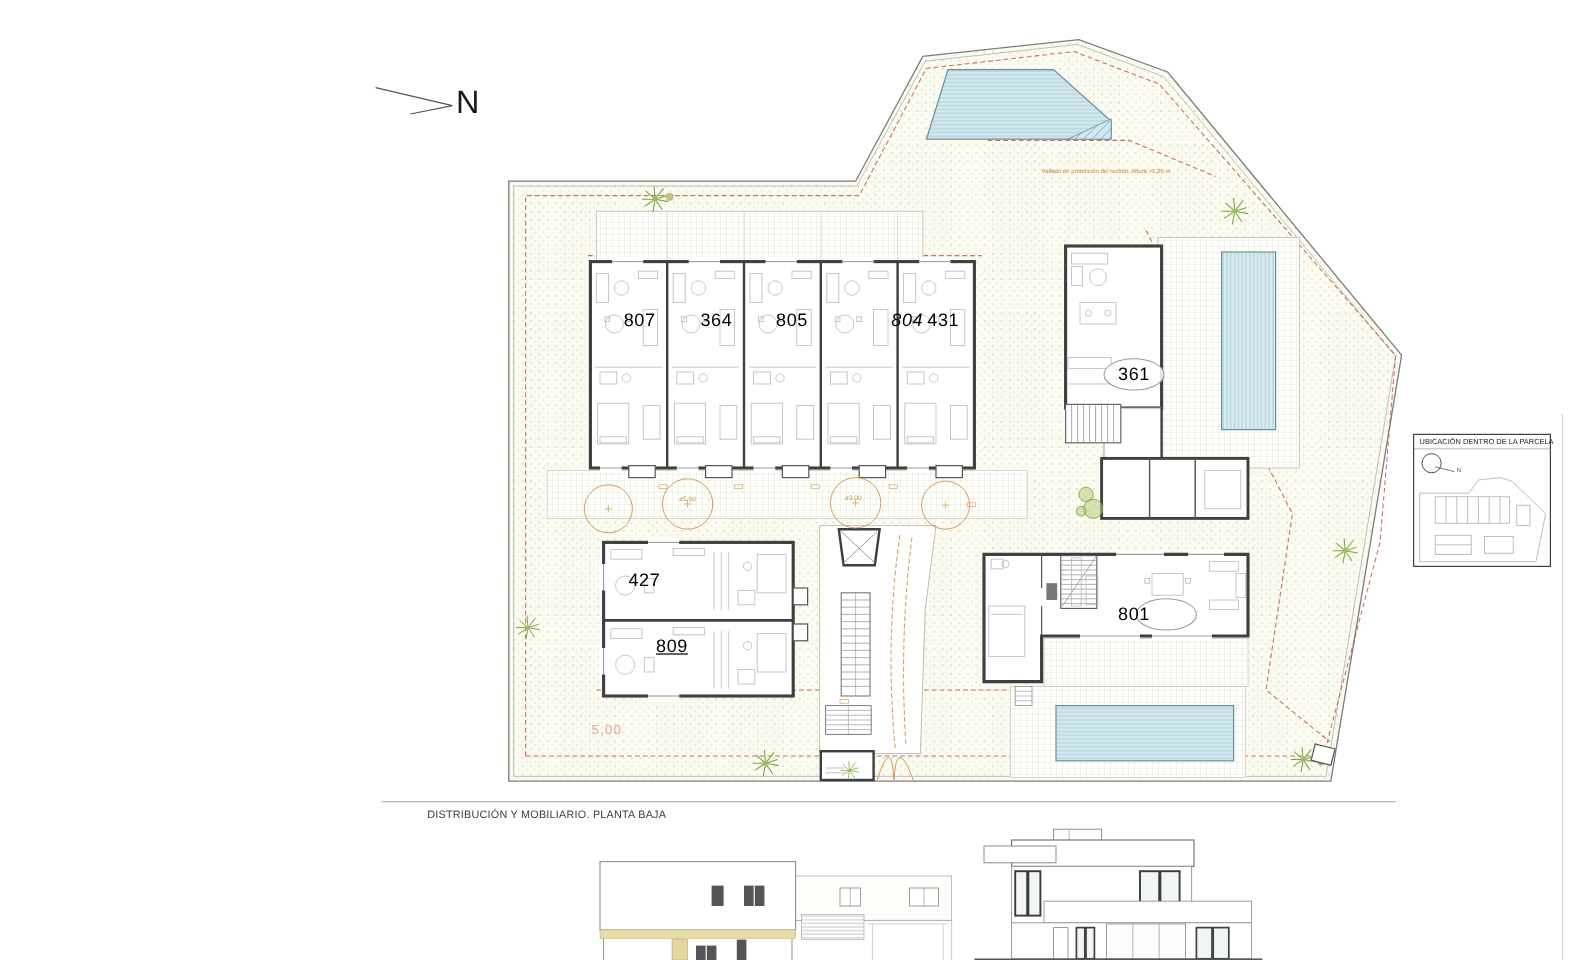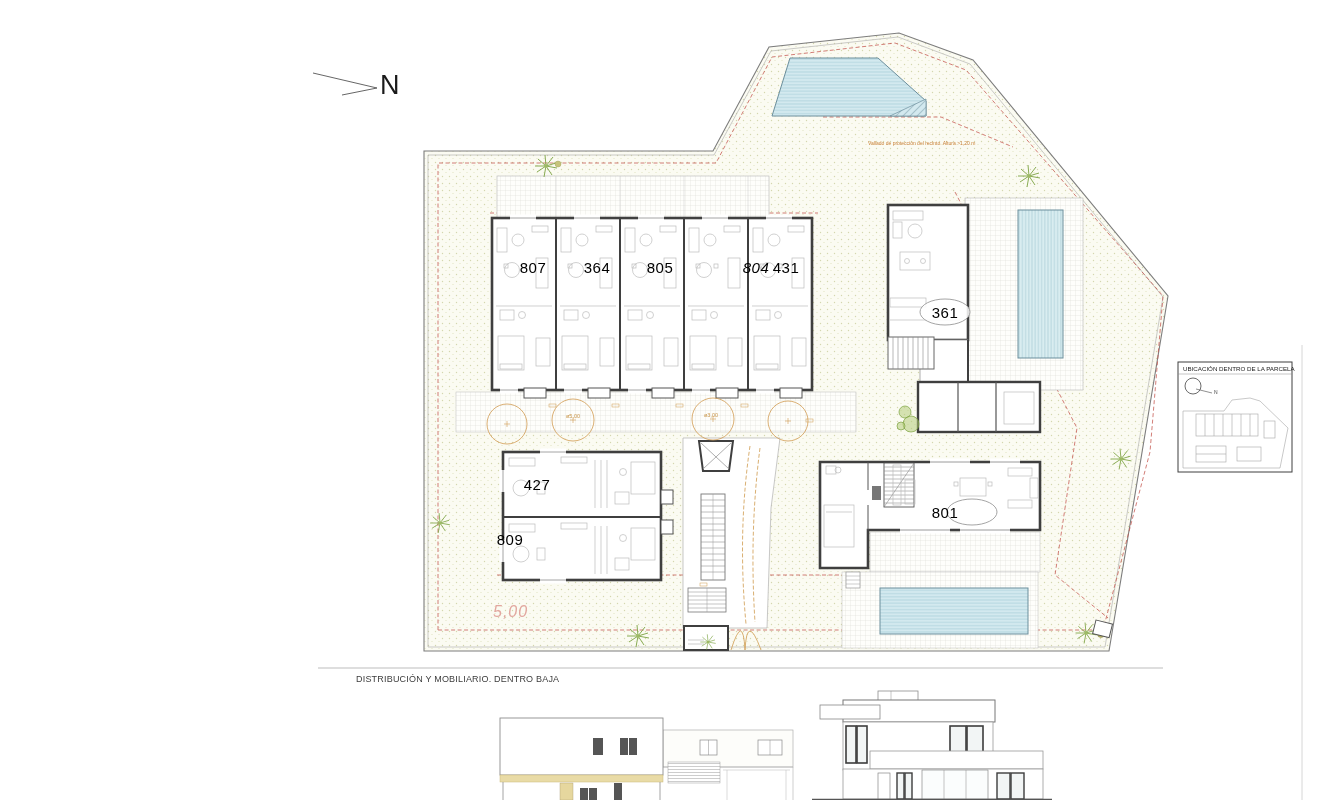--- a/index.html
+++ b/index.html
@@ -355,24 +355,24 @@
 <div class="t" style="left:868px;top:141px;font-size:5px;color:#c87f35;">Vallado de protección del recinto. Altura &gt;1,20 m</div>
 
 <div class="lbl unit" style="left:533px;top:267px;">807</div>
 <div class="lbl unit" style="left:597px;top:267px;">364</div>
 <div class="lbl unit" style="left:660px;top:267px;">805</div>
 <div class="lbl unit" style="left:756px;top:267px;font-style:italic;">804</div>
 <div class="lbl unit" style="left:786px;top:267px;">431</div>
 <div class="lbl unit" style="left:945px;top:312px;">361</div>
 <div class="lbl unit" style="left:929px;top:512px;margin-left:16px;">801</div>
 <div class="lbl unit" style="left:537px;top:484px;">427</div>
-<div class="lbl unit" style="left:510px;top:539px;">809</div>
-
-<div class="t" style="left:493px;top:604px;font-size:16px;color:#e2a79f;letter-spacing:1px;font-style:italic;">5,00</div>
+<div class="lbl unit" style="left:560px;top:539px;text-decoration:underline;">809</div>
+
+<div class="t" style="left:493px;top:604px;font-size:11px;color:#e2a79f;letter-spacing:1px;">5,00</div>
 <div class="lbl" style="left:573px;top:417px;font-size:5.5px;color:#c9964a;">ø5,00</div>
 <div class="lbl" style="left:711px;top:416px;font-size:5.5px;color:#c9964a;">ø3,00</div>
 
-<div class="t" style="left:356px;top:675px;font-size:9px;color:#3c3c3c;letter-spacing:.2px;">DISTRIBUCIÓN Y MOBILIARIO. DENTRO BAJA</div>
+<div class="t" style="left:356px;top:675px;font-size:9px;color:#3c3c3c;letter-spacing:.2px;">DISTRIBUCIÓN Y MOBILIARIO. PLANTA BAJA</div>
 
 <div class="t" style="left:1183px;top:366px;font-size:6.2px;color:#222;">UBICACIÓN DENTRO DE LA PARCELA</div>
 <div class="t" style="left:1214px;top:390px;font-size:5px;color:#444;">N</div>
 
 </div>
 
 </body></html>

